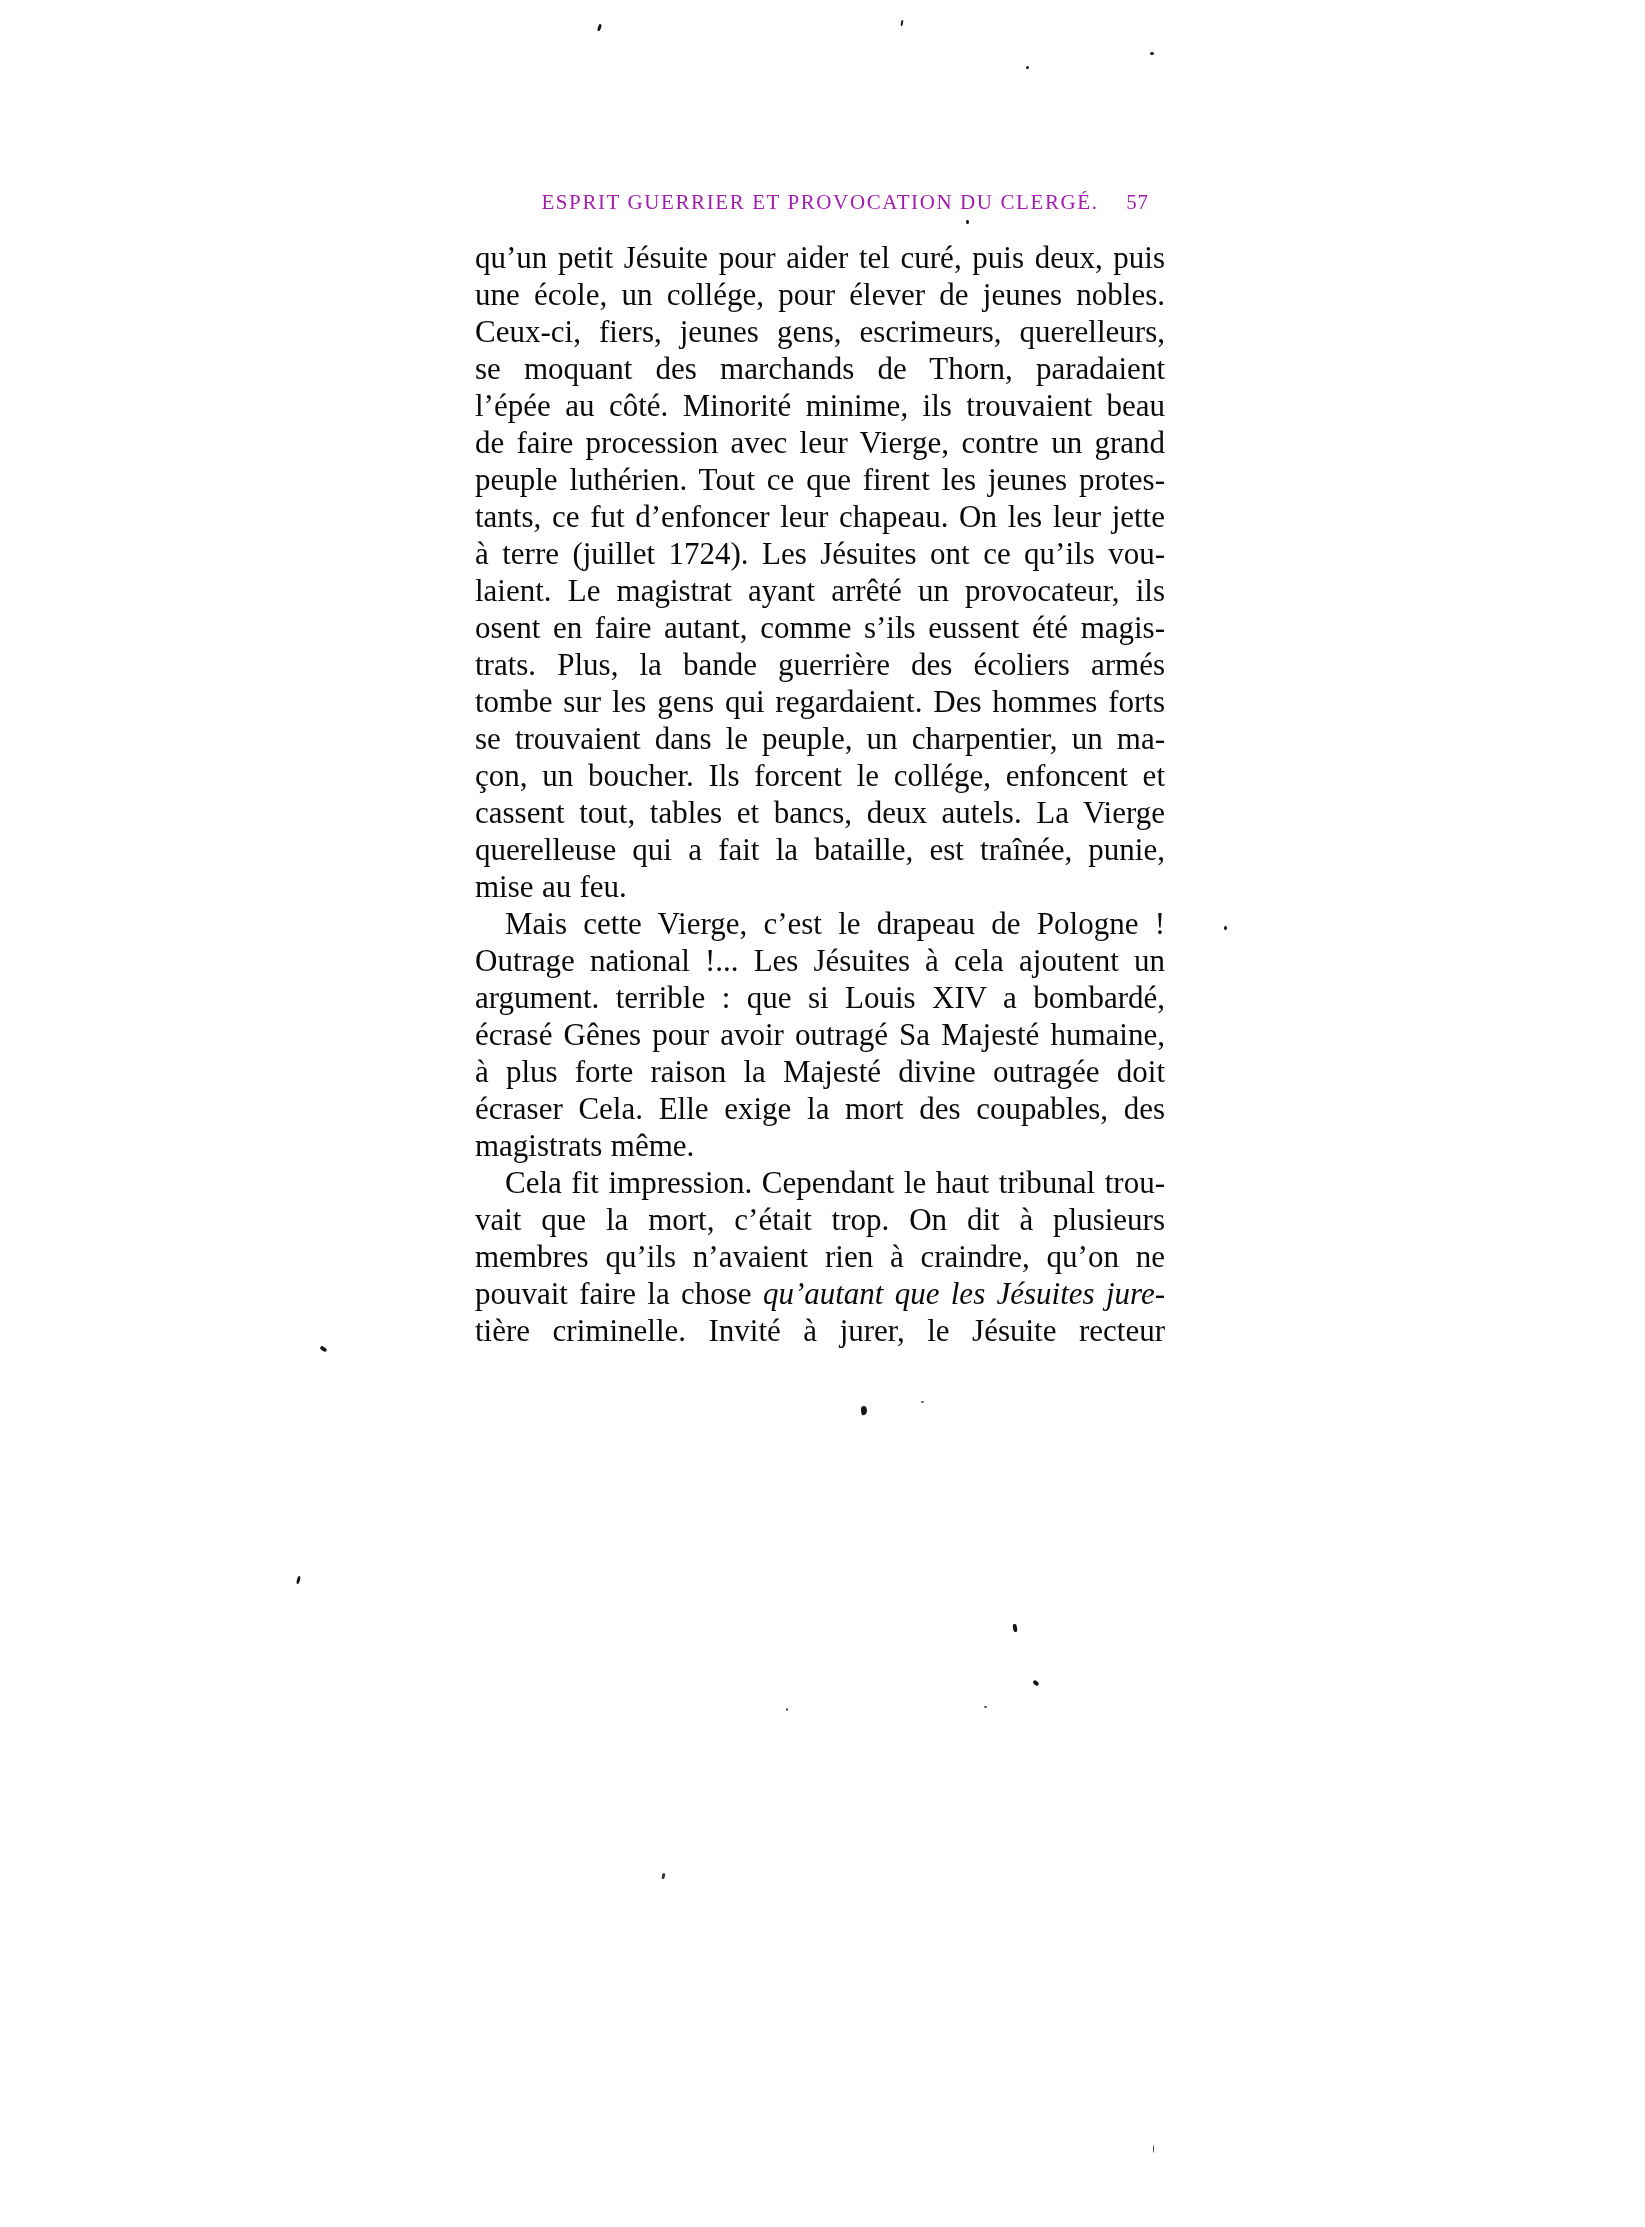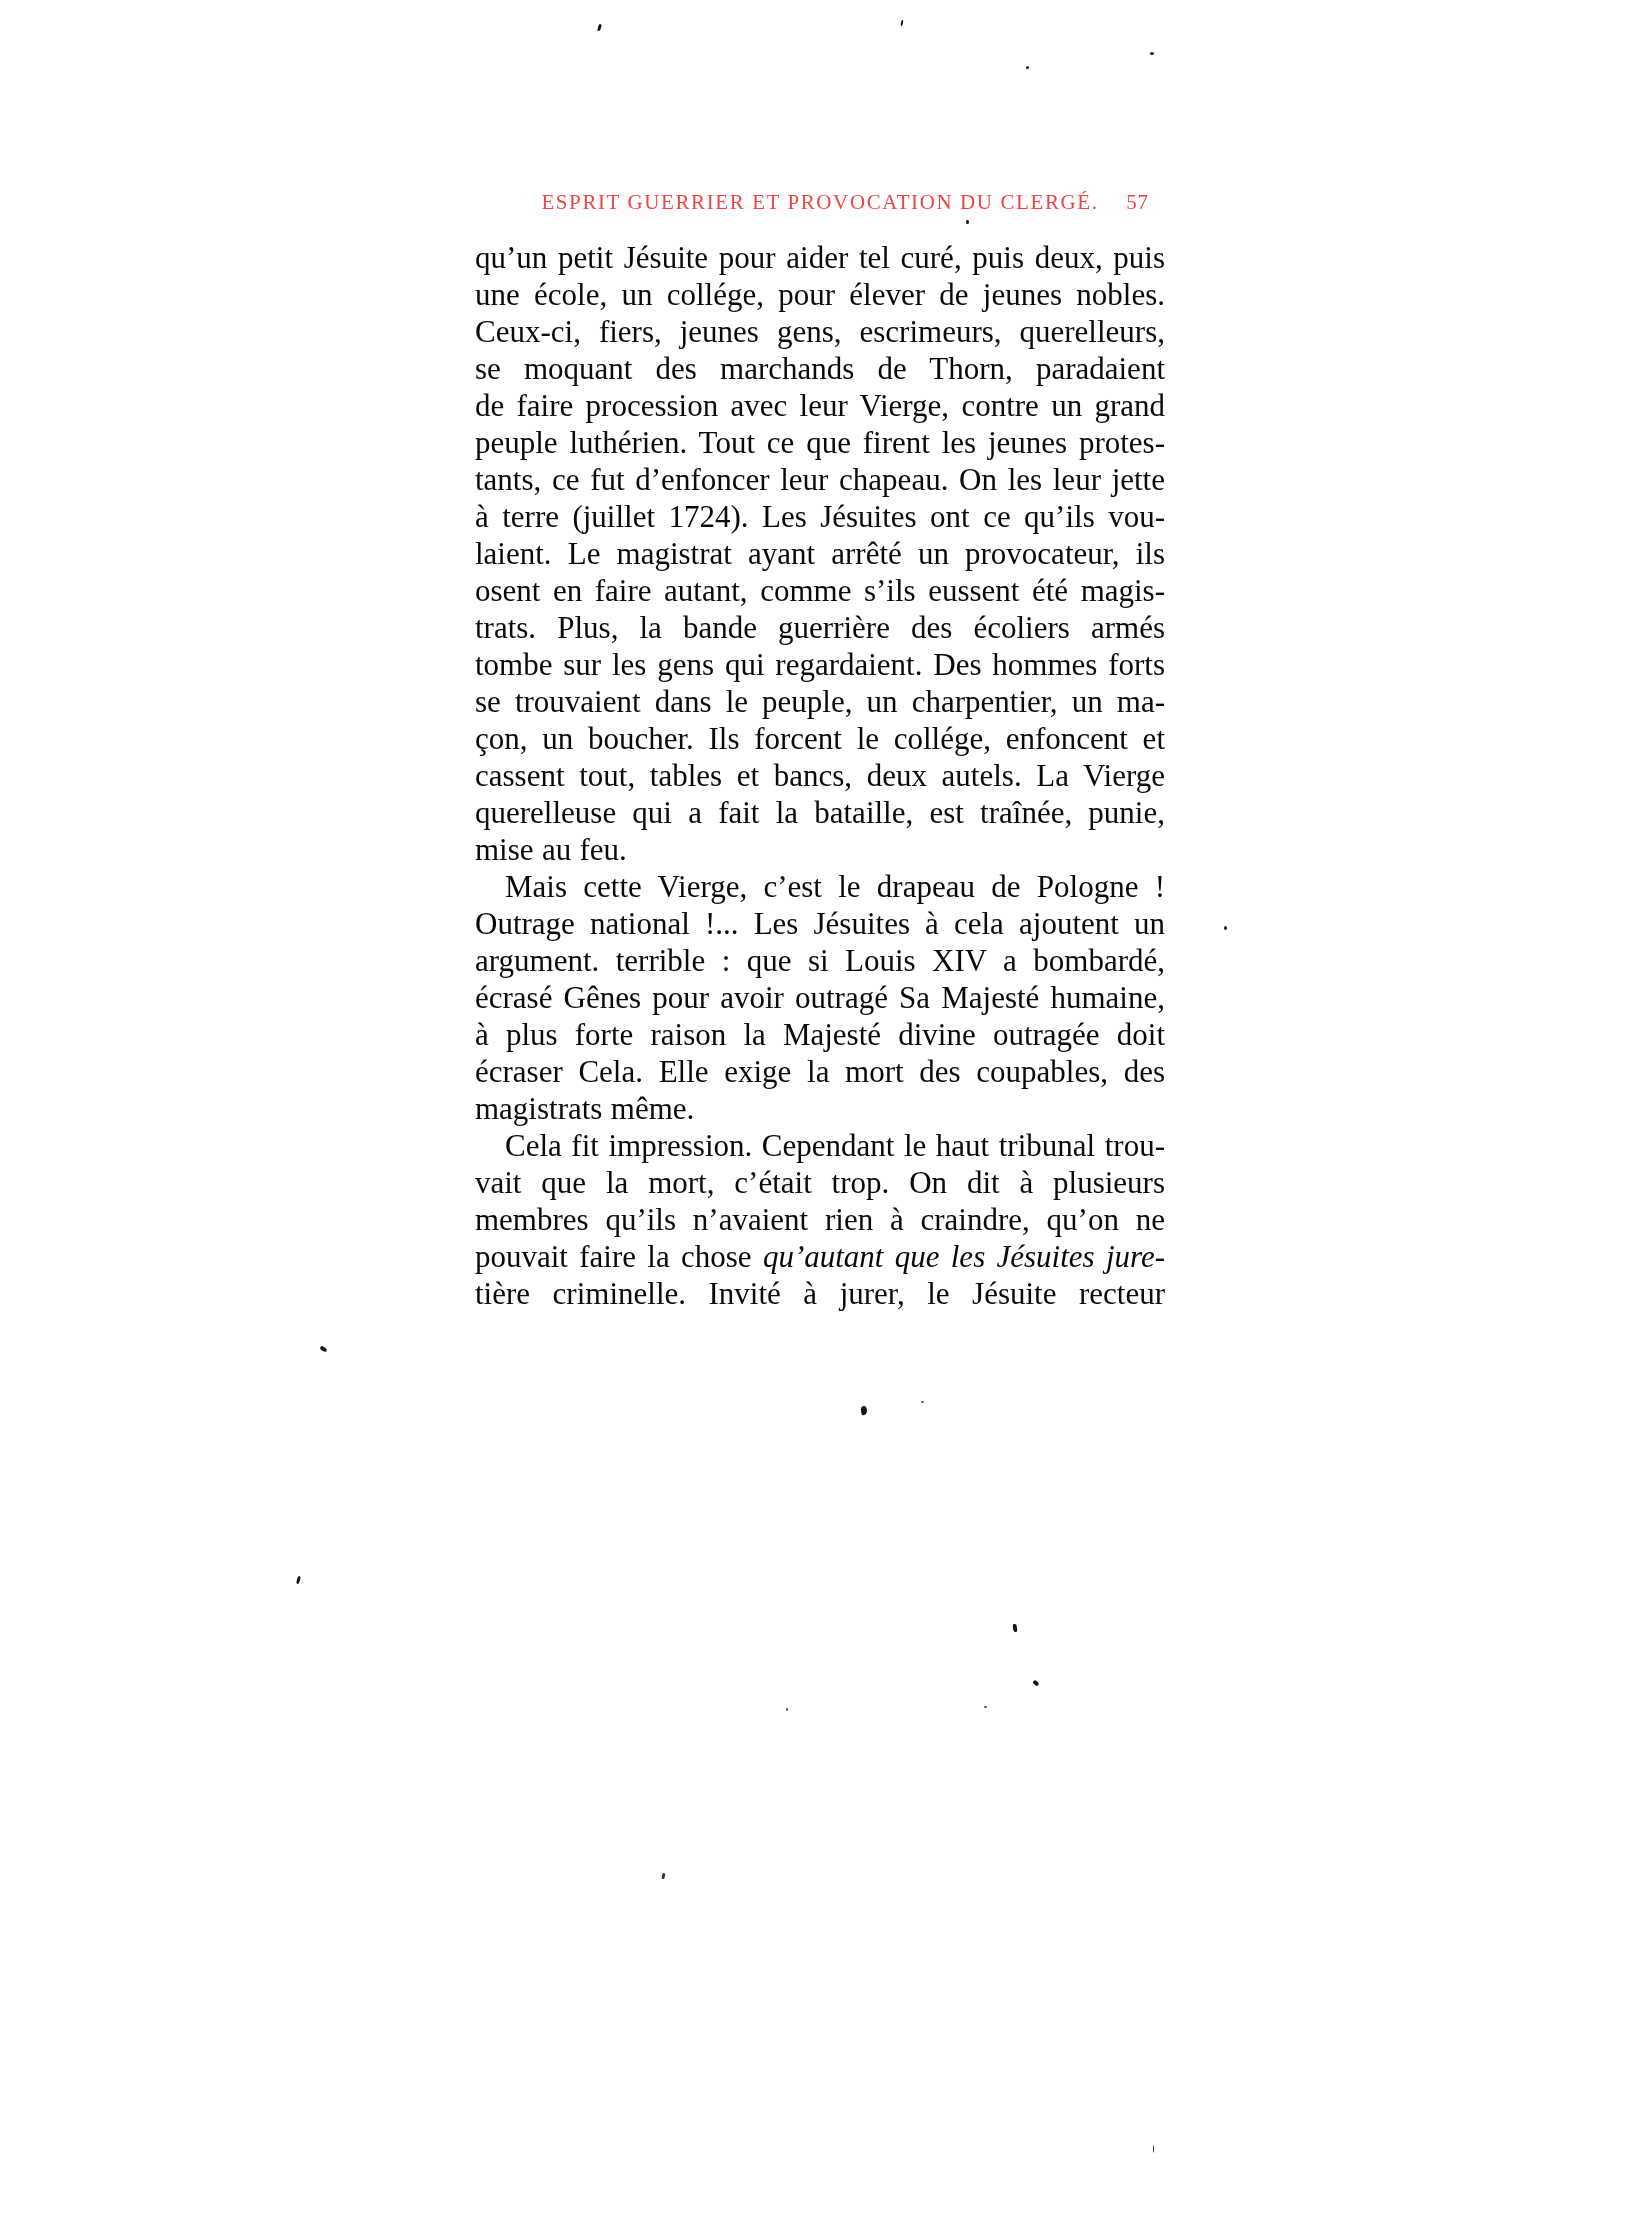--- a/index.html
+++ b/index.html
@@ -20,21 +20,21 @@
     position: absolute;
     top: 190px;
     left: 475px;
     width: 690px;
     height: 24px;
     line-height: 24px;
     text-align: center;
     font-size: 21px;
     letter-spacing: 1.6px;
     white-space: nowrap;
-    color: #ef4444;
+    color: #a21caf;
   }
   .page-number {
     position: absolute;
     top: 0;
     right: 16.5px;
     font-size: 21px;
     letter-spacing: 0.6px;
     line-height: 24px;
   }
   .text-block {
@@ -73,20 +73,21 @@
   <div class="running-header">
     <span>ESPRIT GUERRIER ET PROVOCATION DU CLERGÉ.</span>
     <span class="page-number">57</span>
   </div>
 
   <div class="text-block" id="text-block">
       <div class="line just"><span>qu’un petit Jésuite pour aider tel curé, puis deux, puis</span></div>
       <div class="line just"><span>une école, un collége, pour élever de jeunes nobles.</span></div>
       <div class="line just"><span>Ceux-ci, fiers, jeunes gens, escrimeurs, querelleurs,</span></div>
       <div class="line just"><span>se moquant des marchands de Thorn, paradaient</span></div>
+      <div class="line just"><span>l’épée au côté. Minorité minime, ils trouvaient beau</span></div>
       <div class="line just"><span>de faire procession avec leur Vierge, contre un grand</span></div>
       <div class="line just"><span>peuple luthérien. Tout ce que firent les jeunes protes-</span></div>
       <div class="line just"><span>tants, ce fut d’enfoncer leur chapeau. On les leur jette</span></div>
       <div class="line just"><span>à terre (juillet 1724). Les Jésuites ont ce qu’ils vou-</span></div>
       <div class="line just"><span>laient. Le magistrat ayant arrêté un provocateur, ils</span></div>
       <div class="line just"><span>osent en faire autant, comme s’ils eussent été magis-</span></div>
       <div class="line just"><span>trats. Plus, la bande guerrière des écoliers armés</span></div>
       <div class="line just"><span>tombe sur les gens qui regardaient. Des hommes forts</span></div>
       <div class="line just"><span>se trouvaient dans le peuple, un charpentier, un ma-</span></div>
       <div class="line just"><span>çon, un boucher. Ils forcent le collége, enfoncent et</span></div>

